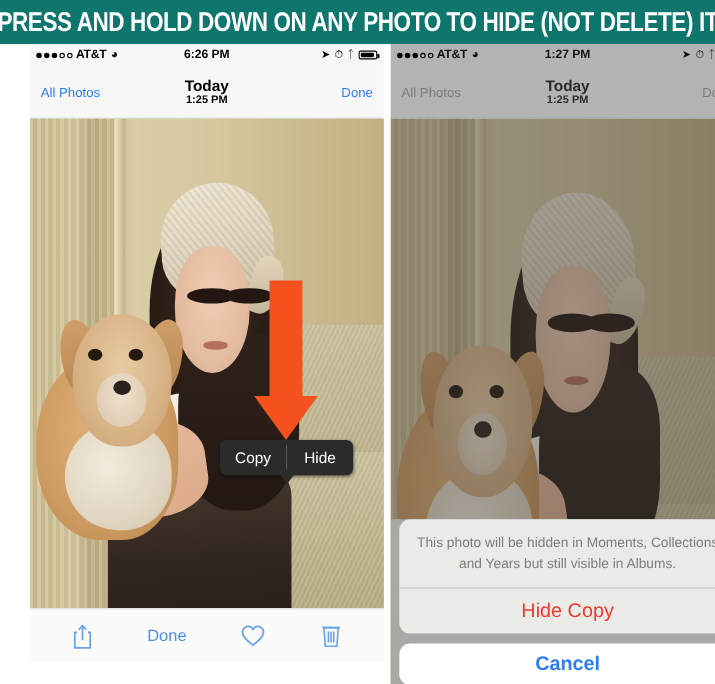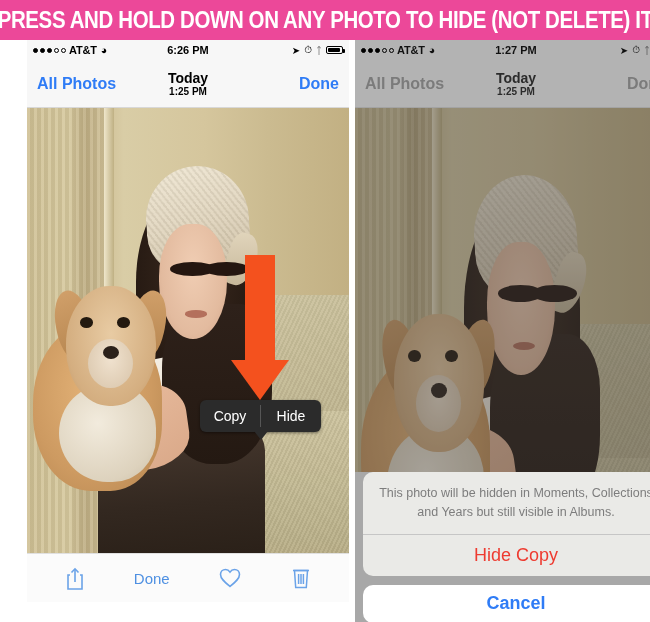--- a/index.html
+++ b/index.html
@@ -4,21 +4,21 @@
 <style>
   * { margin:0; padding:0; box-sizing:border-box; }
   html,body { width:650px; height:622px; background:#fff;
     font-family:"Liberation Sans", sans-serif; overflow:hidden; }
 
   #root { position:relative; width:650px; height:622px; }
 
   
   .banner {
     position:absolute; left:0; top:0; width:650px; height:40px;
-    background:#ec4899; color:#ffffff;
+    background:#0f766e; color:#ffffff;
     display:flex; align-items:center; justify-content:center;
     overflow:hidden;
   }
   .banner-text {
     font-weight:bold; font-size:22px; letter-spacing:-0.4px;
     white-space:nowrap; transform:scaleX(0.93) scaleY(1.12);
     font-family:"Liberation Sans Narrow","Liberation Sans",sans-serif;
     line-height:1;
   }
 
@@ -58,21 +58,21 @@
              background:#000; border-radius:1px; }
 
   
   .navbar {
     position:relative; height:48px; width:100%;
     background:#f7f7f7; border-bottom:1px solid #d8d8d8;
     display:flex; align-items:center; justify-content:space-between;
     padding:0 10px;
   }
   .phone.right .navbar { background:#b3b3b3; border-bottom-color:#a3a3a3; }
-  .nav-btn { font-size:16px; color:#2f7cf6; white-space:nowrap;font-weight:bold; }
+  .nav-btn { font-size:12px; color:#2f7cf6; white-space:nowrap; }
   .phone.right .nav-btn { color:#7b7b7b; }
   .nav-title { position:absolute; left:0; right:0; text-align:center;
                pointer-events:none; line-height:1.15; }
   .nav-title .t1 { font-size:14px; font-weight:bold; color:#000; display:block; }
   .nav-title .t2 { font-size:10px; font-weight:bold; color:#000; display:block; }
   .phone.right .nav-title .t1, .phone.right .nav-title .t2 { color:#2b2b2b; }
 
   
   .photo-area { position:relative; width:100%; height:445px; overflow:hidden;
                 background:#c9b98f; }

